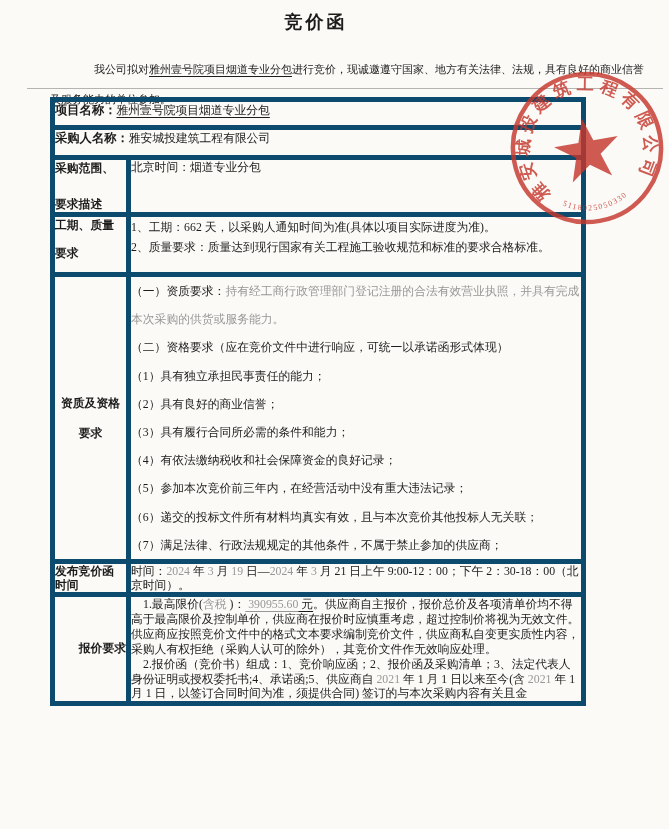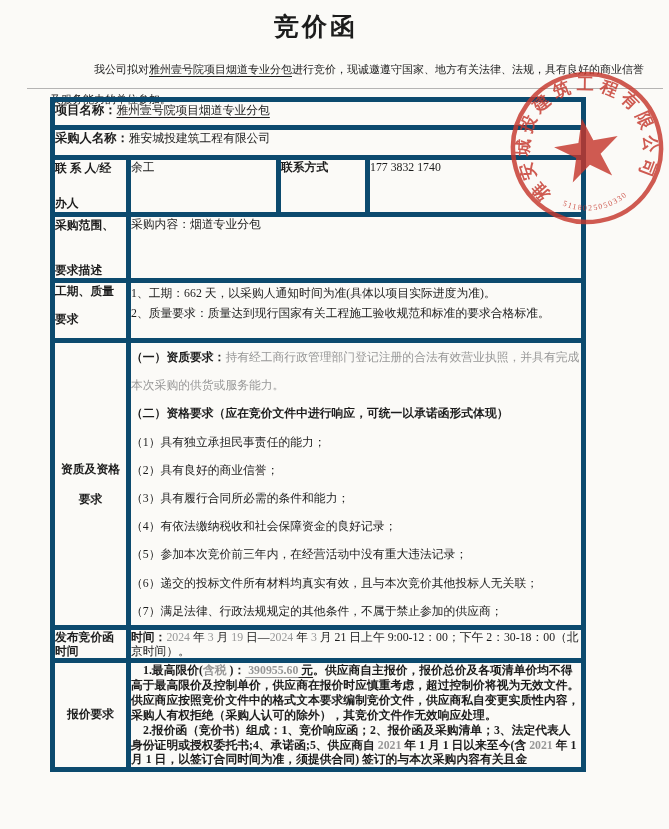--- a/index.html
+++ b/index.html
@@ -3,52 +3,52 @@
 <meta charset="utf-8">
 <style>
   html,body{margin:0;padding:0}
   body{
     width:669px;height:829px;position:relative;overflow:hidden;
     background:#fbfaf7;color:#1c1c1c;
     font-family:"Liberation Serif","DejaVu Serif",serif;
   }
   .artifact-line{position:absolute;left:27px;top:88px;width:636px;height:1px;background:#8f8f8f;opacity:.65}
   .title{position:absolute;top:10px;left:0;width:632px;text-align:center;
-         font-size:25px;font-weight:bold;letter-spacing:3px}
+         font-size:18px;font-weight:bold;letter-spacing:3px}
   .intro{position:absolute;top:43px;left:50px;width:600px;
          font-size:11px;line-height:30px;text-indent:44px}
   .u{text-decoration:underline;text-decoration-thickness:1px;text-underline-offset:3px}
   .l{color:#979797}
-  .b{font-weight:bold}
+  .b{font-weight:normal}
 
   table.doc{position:absolute;left:50px;top:97px;width:531px;
             border-collapse:collapse;table-layout:fixed;background:transparent}
   table.doc td{border:5px solid #0c4a6e;font-size:11.8px;vertical-align:top;padding:0;overflow:hidden}
   .lab{font-weight:bold;font-size:12.3px}
 
   tr.r1{height:28px} tr.r2{height:30px} tr.r3{height:57px} tr.r4{height:58px}
   tr.r5{height:48px} tr.r6{height:60px} tr.r7{height:285px} tr.r8{height:30px} tr.r9{height:104px}
 
   .cell-r1,.cell-r2{padding:6px 8px 0 8px;font-size:12.3px}
   .lab-r3{padding:8px 0 0 5px;line-height:16px}
   .lab-r3 .line2{margin-top:19px}
   .c-r3{padding:8px 0 0 7px}
   .lab-r4{text-align:center;padding-top:11px}
   .c-r4{padding:4px 8px 0 7px;line-height:27.5px}
   .lab-r5{padding:13px 0 0 10px;line-height:16px}
-  .lab-r5 .line2{margin-top:29px}
+  .lab-r5 .line2{margin-top:20px}
   .c-r5{padding:14px 0 0 7px}
   .lab-r6{padding-top:8px;line-height:16px}
   .lab-r6 .line2{margin-top:12px}
   .c-r6{padding:9px 8px 0 7px;line-height:20px}
   .lab-r7{vertical-align:middle !important;text-align:center;line-height:30px}
   .c-r7{padding:6px 8px 0 7px;line-height:28.2px}
   .lab-r8{padding:3px 0 0 5px;line-height:14px;font-size:12px}
   .c-r8{padding:3px 8px 0 7px;line-height:14px;font-size:11.6px}
-  .lab-r9{vertical-align:middle !important;text-align:center}
+  .lab-r9{vertical-align:middle !important;text-align:right}
   .c-r9{padding:3px 8px 0 7px;line-height:14.9px}
   .c-r9 .para{text-indent:12px}
 
   .stamp{position:absolute;left:507px;top:68px;width:160px;height:160px;
          transform:rotate(-10deg);pointer-events:none}
 </style>
 </head>
 <body>
 
 <div class="artifact-line"></div>
@@ -67,37 +67,28 @@
 
   <tbody>
       <tr class="r1">
     <td colspan="4" class="cell-r1"><span class="lab">项目名称：</span><span class="u">雅州壹号院项目烟道专业分包</span></td>
   </tr>
 
   <tr class="r2">
     <td colspan="4" class="cell-r2"><span class="lab">采购人名称：</span><span>雅安城投建筑工程有限公司</span></td>
   </tr>
 
-  <tr class="r3">
-    <td class="lab lab-r3">
-      <div>联 系 人/经</div>
-      <div class="line2">办人</div>
-    </td>
-    <td class="c-r3">余工</td>
-    <td class="c-r3 lab">联系方式</td>
-    <td class="c-r3">177 3832 1740</td>
-  </tr>
 
 
   <tr class="r5">
     <td class="lab lab-r5">
       <div>采购范围、</div>
       <div class="line2">要求描述</div>
     </td>
-    <td colspan="3" class="c-r5">采购内容：烟道专业分包</td>
+    <td colspan="3" class="c-r5">北京时间：烟道专业分包</td>
   </tr>
 
   <tr class="r6">
     <td class="lab lab-r6">
       <div>工期、质量</div>
       <div class="line2">要求</div>
     </td>
     <td colspan="3" class="c-r6">
       <div>1、工期：662 天，以采购人通知时间为准(具体以项目实际进度为准)。</div>
       <div>2、质量要求：质量达到现行国家有关工程施工验收规范和标准的要求合格标准。</div>

